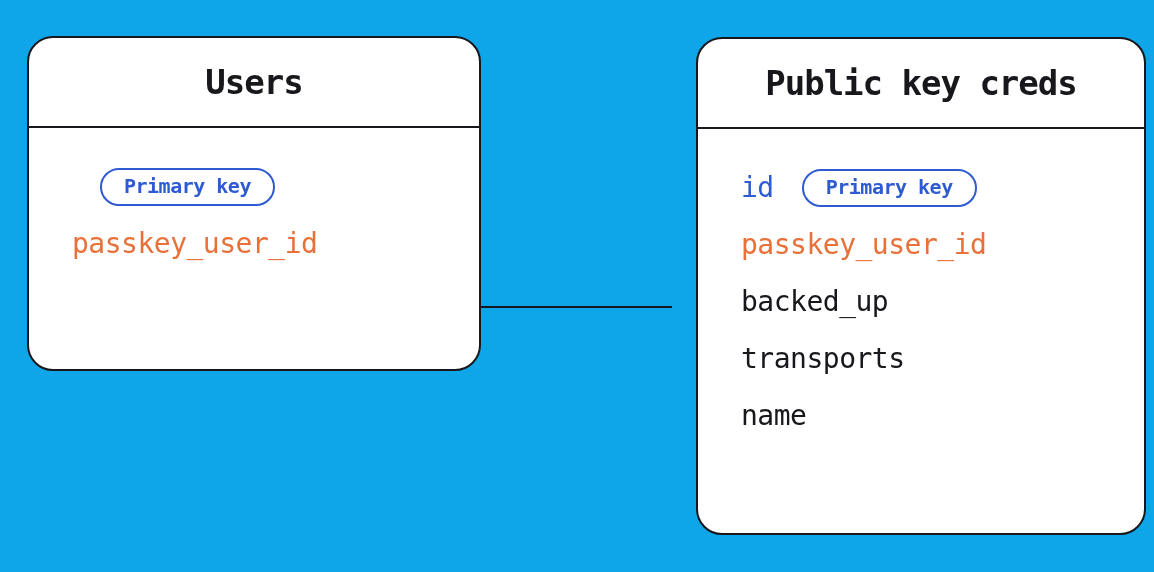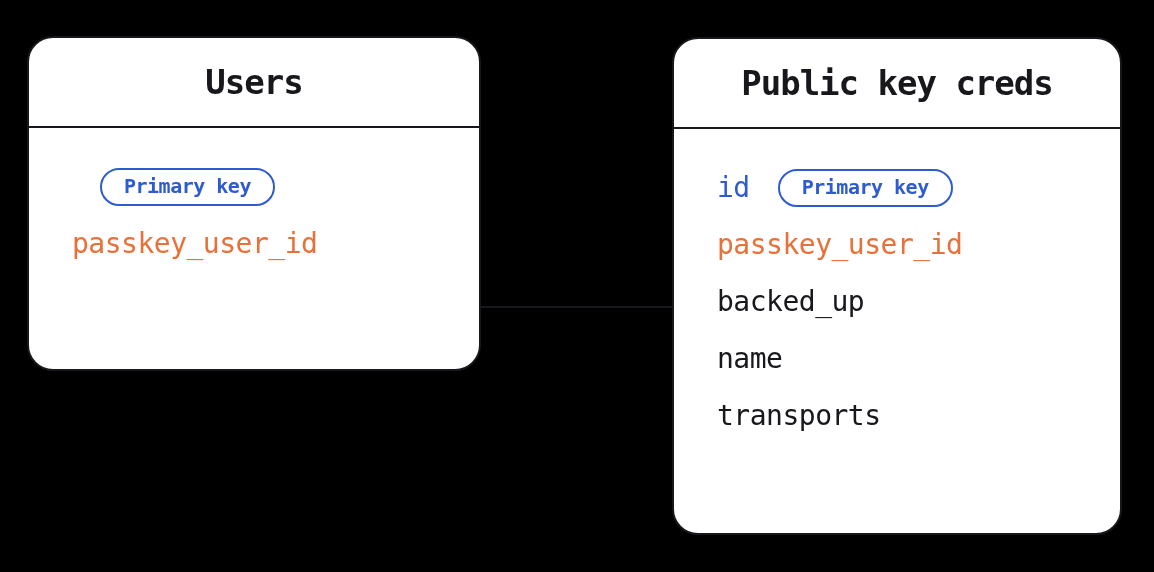--- a/index.html
+++ b/index.html
@@ -1,32 +1,32 @@
 <!DOCTYPE html>
 <html style="--blue: #2e5bd1; --orange: #e8713a; --ink: #17171c;"><head>
 <meta charset="utf-8">
 <style>
   html, body { margin: 0; padding: 0; background: #ffffff; }
   .canvas {
     position: relative;
     width: 1154px;
     height: 572px;
-    background: #000000;
+    background: #0ea5e9;
     font-family: "DejaVu Sans Mono", "Liberation Mono", monospace;
     overflow: hidden;
   }
   .db-table {
     position: absolute;
     background: #ffffff;
     border: 2px solid var(--ink, #17171c);
     border-radius: 26px;
     box-sizing: border-box;
   }
   .db-table.users { left: 27px;  top: 36px; width: 454px; height: 335px; }
-  .db-table.creds { left: 672px; top: 37px; width: 450px; height: 498px; }
+  .db-table.creds { left: 696px; top: 37px; width: 450px; height: 498px; }
   .table-header {
     height: 88px;
     border-bottom: 2px solid var(--ink, #17171c);
     display: flex;
     align-items: center;
     justify-content: center;
   }
   .table-title {
     font-weight: bold;
     font-size: 34px;
@@ -102,21 +102,21 @@
           <span class="field-label c-blue">id</span>
           <span class="pk-pill">Primary key</span>
         </div>
         <div class="field-row">
           <span class="field-label c-orange">passkey_user_id</span>
         </div>
         <div class="field-row">
           <span class="field-label c-black">backed_up</span>
         </div>
         <div class="field-row">
-          <span class="field-label c-black">name</span>
+          <span class="field-label c-black">transports</span>
         </div>
         <div class="field-row">
-          <span class="field-label c-black">transports</span>
+          <span class="field-label c-black">name</span>
         </div>
       </div>
   </div>
 
 </div>
 
 </body></html>

